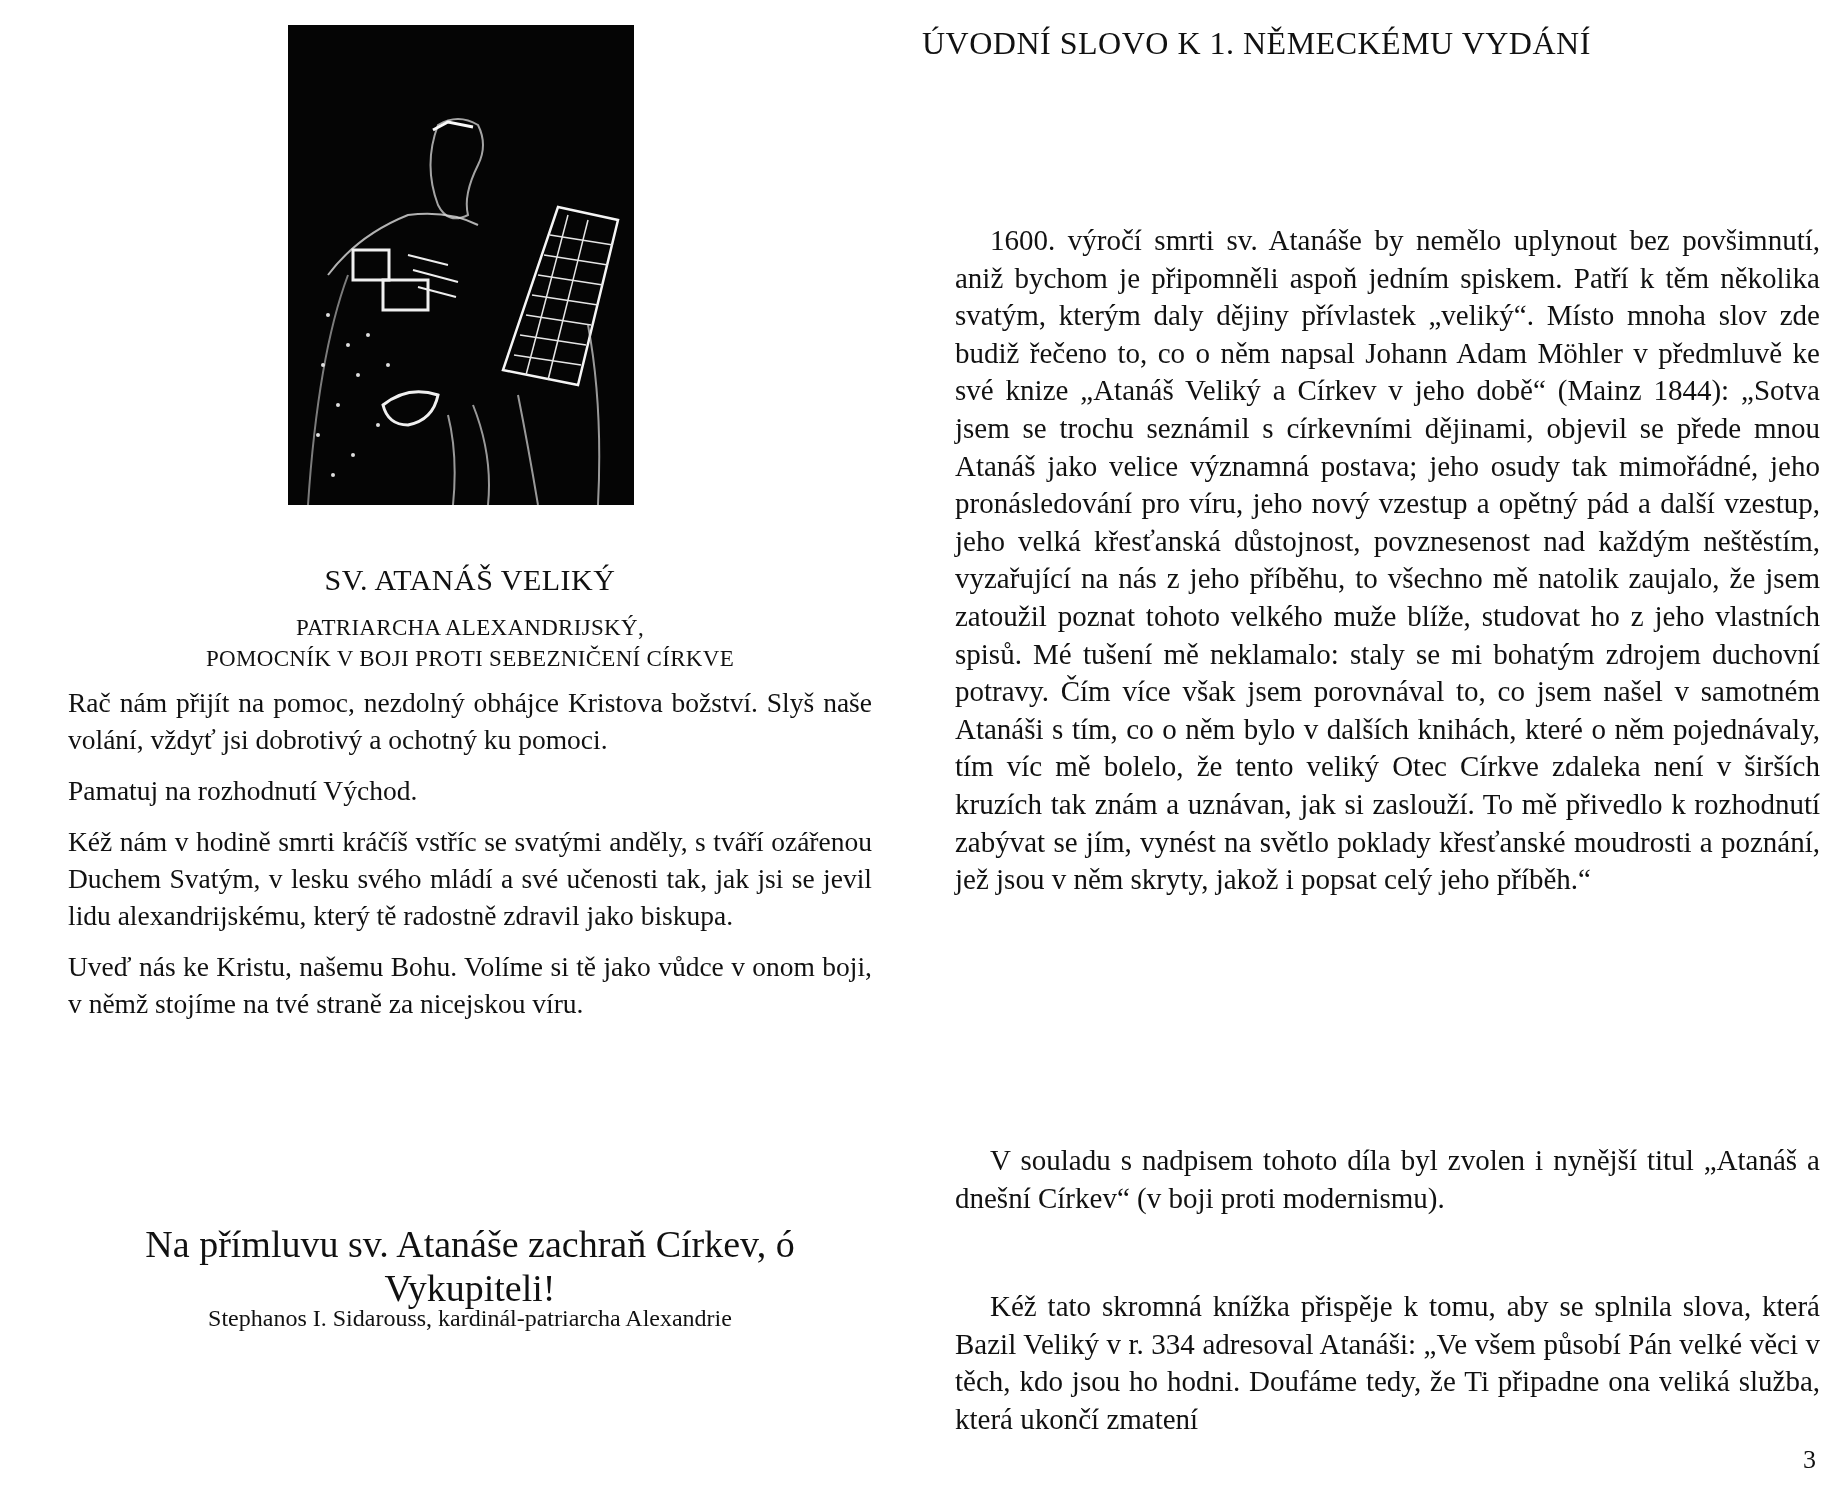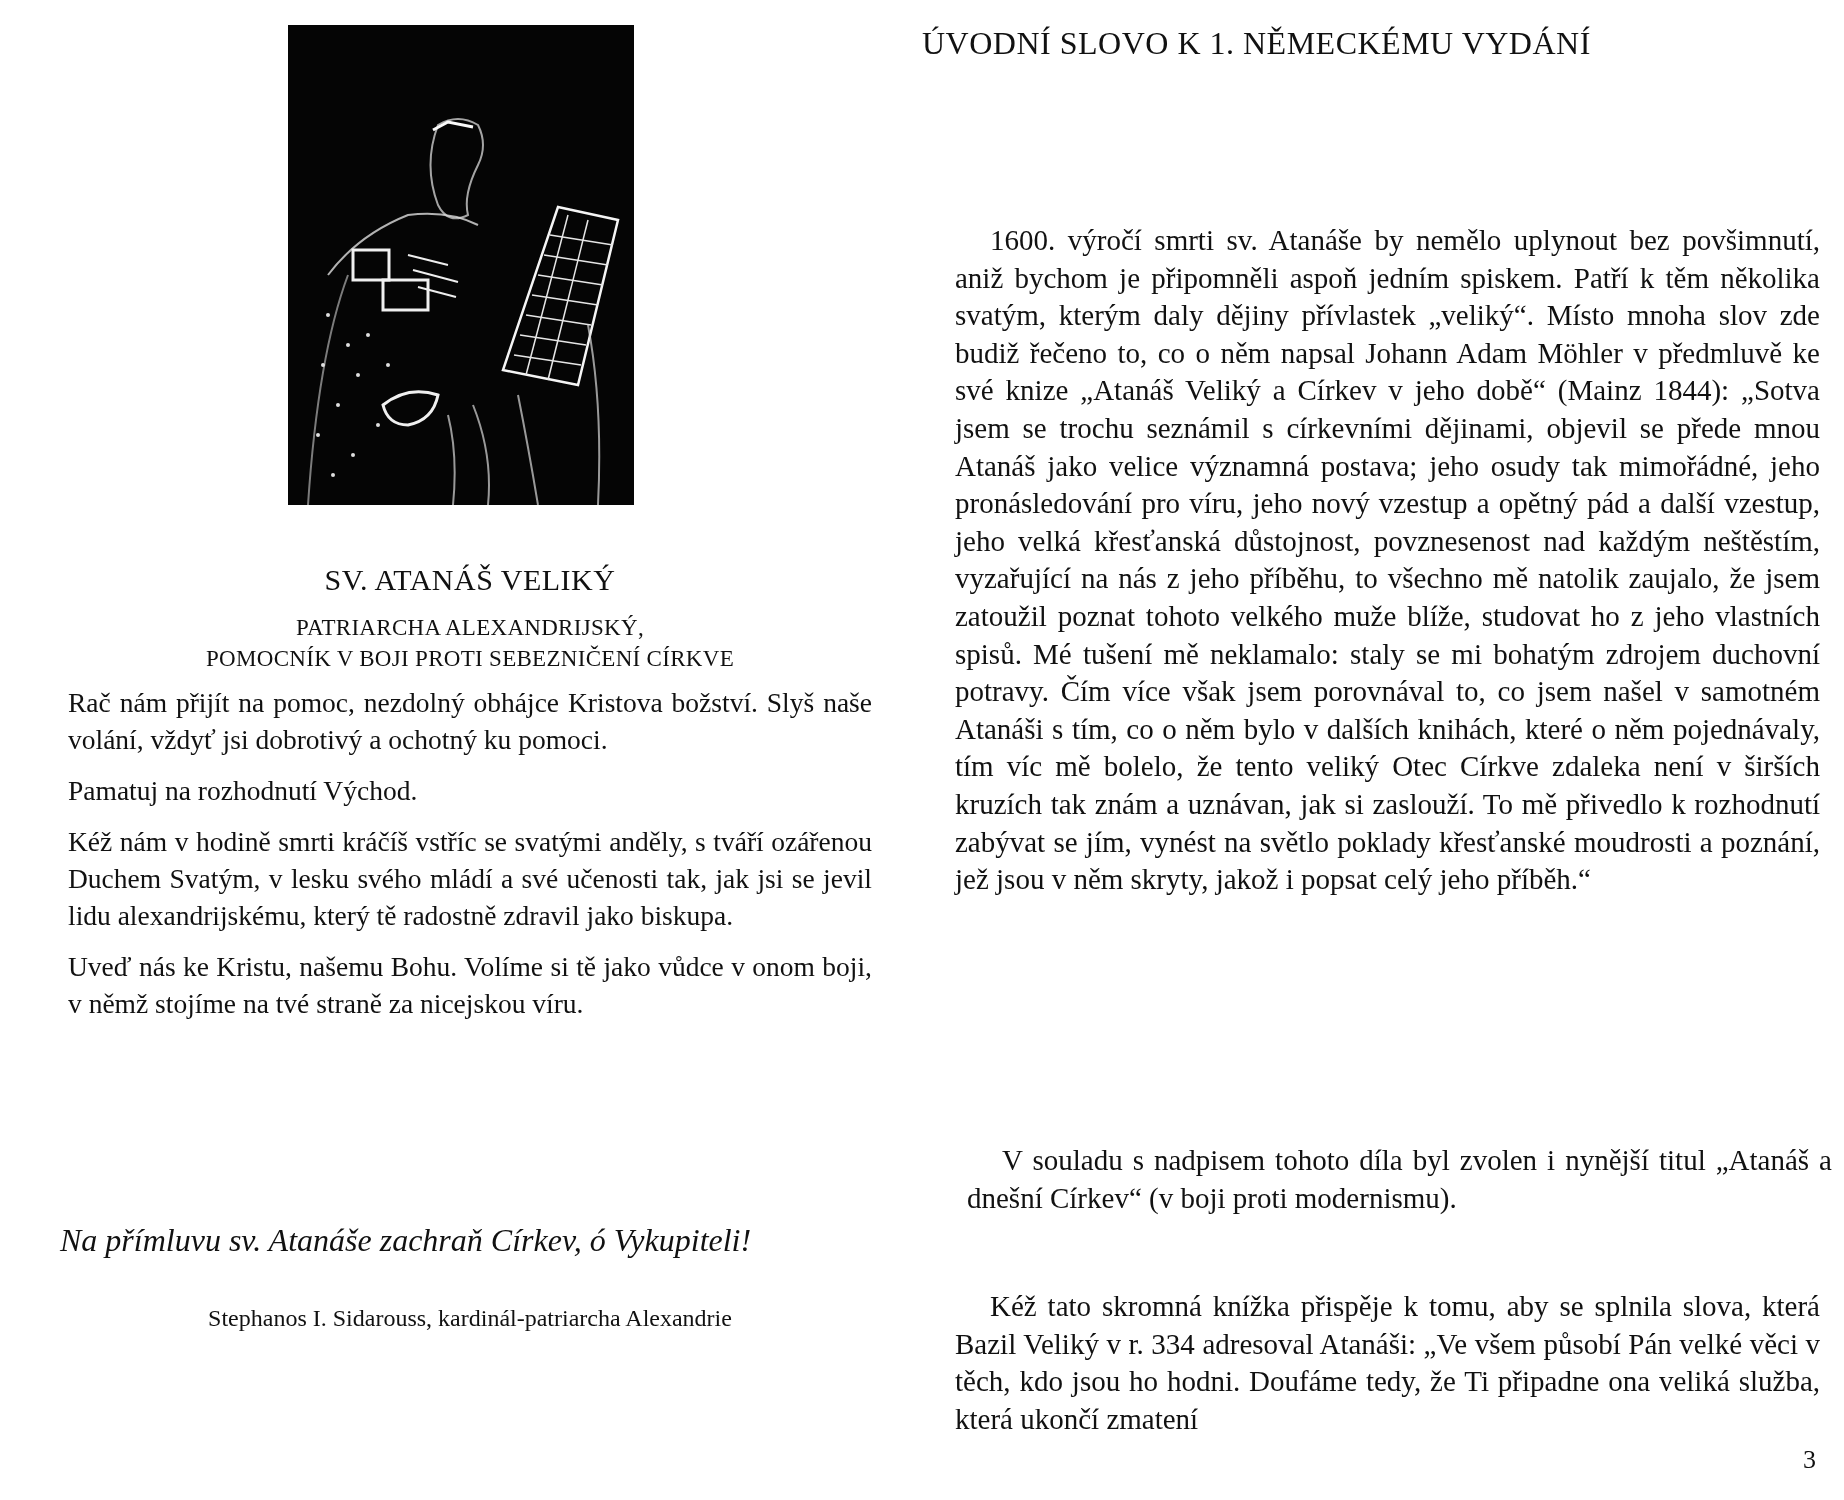--- a/index.html
+++ b/index.html
@@ -25,37 +25,37 @@
     position: absolute; left: 60px; width: 820px; top: 612px;
     text-align: center; font-size: 23px; line-height: 31px; letter-spacing: 0.3px;
   }
   .prayer {
     position: absolute; left: 68px; width: 804px; top: 684px;
     font-size: 27.5px; line-height: 37px; text-align: justify;
   }
   .prayer p { margin: 0 0 14px 0; text-align: justify; text-align-last: left; }
   .invocation {
     position: absolute; left: 60px; width: 820px; top: 1222px;
-    text-align: left; font-size: 32px; font-style: italic;
+    text-align: center; font-size: 38px; 
   }
   .imprimatur {
     position: absolute; left: 60px; width: 820px; top: 1302px;
     text-align: center; font-size: 24px; line-height: 33px;
   }
 
   .chapter-title {
     position: absolute; left: 0; width: 922px; top: 25px;
     text-align: left; font-size: 32px; letter-spacing: 0.5px;
   }
   .body-text {
     position: absolute; left: 33px; width: 865px; font-size: 29px; line-height: 37.6px;
   }
   .body-text p { margin: 0; text-indent: 35px; text-align: justify; text-align-last: left; }
   .para1 { top: 222px; }
-  .para2 { top: 1142px; margin-left: 12px; }
+  .para2 { top: 1142px; }
   .para3 { top: 1288px; }
   .page-number {
     position: absolute; right: 28px; top: 1445px; font-size: 26px;
   }
 </style>
 </head>
 <body>
 
 <div class="page-left">
   <div class="portrait">

